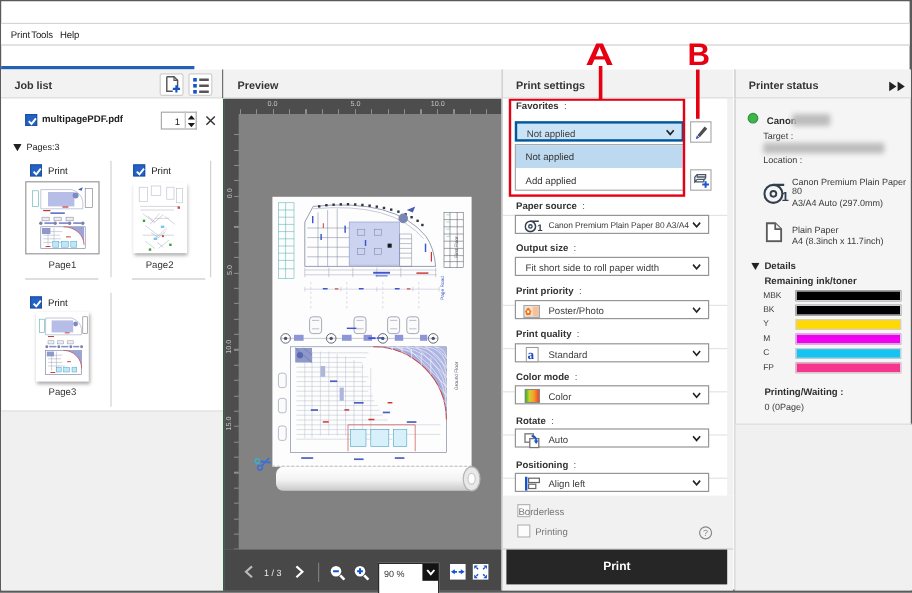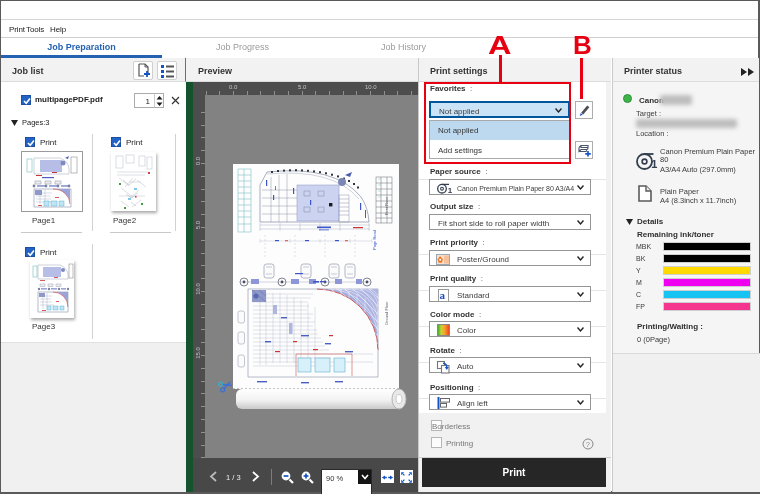--- a/index.html
+++ b/index.html
@@ -24,25 +24,25 @@
 .phead .hl { position:absolute; left:11px; top:8px; font-size:9px; font-weight:bold; color:#333; }
 #main { left:0; top:57px; width:100%; height:434px; }
 
 #joblist { left:0; top:0; width:185px; height:434px; background:#fff; }
 #jobgrey { left:0; top:284px; width:185px; height:150px; background:#f0f0f0; border-top:1px solid #e0e0e0; }
 .icobtn { position:absolute; width:20px; height:19px; background:#fff; border:1px solid #cfcfcf; border-radius:2px; }
 .cb { position:absolute; width:10px; height:10px; background:#2363c5; border:1px solid #1d4fa0; }
 .cb svg { position:absolute; left:0; top:0; }
 .cbe { position:absolute; width:11px; height:11px; background:#fcfcfc; border:1px solid #b6b6b6; z-index:2; }
 .thumb { position:absolute; background:#fff; }
-.pglab { position:absolute; font-size:8px; color:#333; }
+.pglab { position:absolute; font-size:8px; color:#333; text-align:center; }
 .sep { position:absolute; height:1px; background:#c9c9c9; }
 .vsep { position:absolute; width:1px; background:#d2d2d2; }
 
-#preview { left:185px; top:24px; width:232px; height:410px; background:#828282; border-left:7px solid #14532d; }
+#preview { left:185px; top:24px; width:232px; height:410px; background:#828282; border-left:1px solid #14532d; }
 #prevhead { left:184px; width:233px; border-left:1px solid #6e6e6e; }
 #prevhead .hl { left:12px; }
 #rulertop { position:absolute; left:0; top:0; width:231px; height:13px; background:#4d4d4d; }
 #rulerleft { position:absolute; left:0; top:13px; width:12px; height:363px; background:#4d4d4d; }
 .rlab { position:absolute; color:#c3c3c3; font-size:6px; }
 #canvas { position:absolute; left:12px; top:13px; width:219px; height:363px; background:#828282; overflow:hidden; }
 #toolbar { position:absolute; left:0; top:376px; width:231px; height:34px; background:#484848; }
 
 #ps { left:417px; top:0; width:193px; height:434px; background:#fff; border-left:1px solid #c9c9c9; }
 #pshead { left:417px; width:193px; border-left:1px solid #c9c9c9; }
@@ -67,25 +67,20 @@
 .redline { position:absolute; width:3px; background:#e60012; z-index:10; }
 #redrect { position:absolute; left:423px; top:81px; width:147px; height:82px; border:2px solid #e60012; }
 </style>
 </head>
 <body>
 <div id="win">
   <div class="abs" id="menu">
     <span style="left:8px">Print</span>
       <span style="left:25px">Tools</span>
       <span style="left:49px">Help</span>
-  </div>
-  <div class="abs" id="tabs">
-    <span class="tab active" style="left:0">Job Preparation</span>
-    <span class="tab" style="left:161px">Job Progress</span>
-    <span class="tab" style="left:322px">Job History</span>
   </div>
   <div class="abs" id="tabline"></div>
 
   <div class="phead" style="left:0;width:185px">
       <span class="hl">Job list</span>
     <span class="icobtn" style="left:132px;top:3px">
       <svg width="18" height="17" viewBox="0 0 18 17">
           <path d="M5 2 h6 l3 3 v7" fill="none" stroke="#555" stroke-width="1.2"></path>
           <path d="M5 2 v12 h5" fill="none" stroke="#555" stroke-width="1.2"></path>
           <path d="M11 2 v3 h3" fill="none" stroke="#555" stroke-width="1"></path>
@@ -570,21 +565,21 @@
       <div class="dd" style="top:43px;width:141px;background:#cbe3f7;border:2px solid #01579b;height:17px">
         <span class="tx">Not applied</span>
         <svg class="chev" viewBox="0 0 7 7">
             <path d="M0.5 1.5 L3.5 5 L6.5 1.5" stroke="#222" stroke-width="1.4" fill="none"></path>
           </svg>
       </div>
       <div class="abs" style="left:10px;top:62px;width:141px;height:39px;background:#fff;border:1px solid #a9a9a9">
         <div class="abs" style="left:0;top:0;width:139px;height:19px;background:#bdd9f0">
             <span class="abs" style="left:8px;top:5px;font-size:8px;color:#333">Not applied</span>
           </div>
-        <span class="abs" style="left:8px;top:25px;font-size:8px;color:#333">Add settings</span>
+        <span class="abs" style="left:8px;top:25px;font-size:8px;color:#333">Add applied</span>
       </div>
       <span class="sq" style="top:43px"><svg width="16" height="16" viewBox="0 0 16 16">
             <path d="M5.2 10.8 L11.2 3.4 L13.4 5.2 L7.2 12.4 Z" fill="#4d4d52"></path>
             <path d="M6.8 12.7 L4.7 11 L3.8 14 Z" fill="#2456c8"></path>
           </svg></span>
       <span class="sq" style="top:83px"><svg width="16" height="16" viewBox="0 0 16 16">
             <path d="M3 5.5 L5 3.5 h7 v3 M3 5.5 v4 l2 -2 M3 9.5 l2 -2 M3 9.5 h7.5 M12 6.5 l-1.8 1.8 M5 7.5 h5.5 v2" fill="none" stroke="#4a5668" stroke-width="1.1"></path>
             <path d="M5 3.5 v2 h7" fill="none" stroke="#4a5668" stroke-width="1.1"></path>
             <path d="M12 9 v5.5 M9.2 11.8 h5.6" stroke="#1e56d0" stroke-width="1.7"></path>
           </svg></span>
@@ -618,21 +613,21 @@
             <rect x="8" y="1.5" width="5" height="8" fill="#f6c09b"></rect>
             <g fill="#ed7623">
               <circle cx="4.2" cy="3.8" r="1.3"></circle>
               <circle cx="2.9" cy="5.6" r="1.3"></circle>
               <circle cx="5.5" cy="5.6" r="1.3"></circle>
               <circle cx="3.5" cy="7.4" r="1.3"></circle>
               <circle cx="5" cy="7.4" r="1.3"></circle>
             </g>
             <circle cx="4.2" cy="5.8" r="1" fill="#fff"></circle>
           </svg>
-        <span class="tx tx2">Poster/Ground</span>
+        <span class="tx tx2">Poster/Photo</span>
         <svg class="chev" viewBox="0 0 7 7">
             <path d="M0.5 1.5 L3.5 5 L6.5 1.5" stroke="#222" stroke-width="1.4" fill="none"></path>
           </svg>
       </div>
 
       <span class="lbl" style="top:216px">Print quality&nbsp;&nbsp;<i>:</i></span>
       <div class="dd" style="top:228px">
         <svg class="abs" style="left:8px;top:1.5px" width="11" height="13" viewBox="0 0 11 13">
             <rect x="0.5" y="0.5" width="10" height="12" fill="#fff" stroke="#999"></rect>
             <text x="1.5" y="10" font-size="11" font-weight="bold" fill="#1a49c8" font-family="Liberation Serif">a</text>

